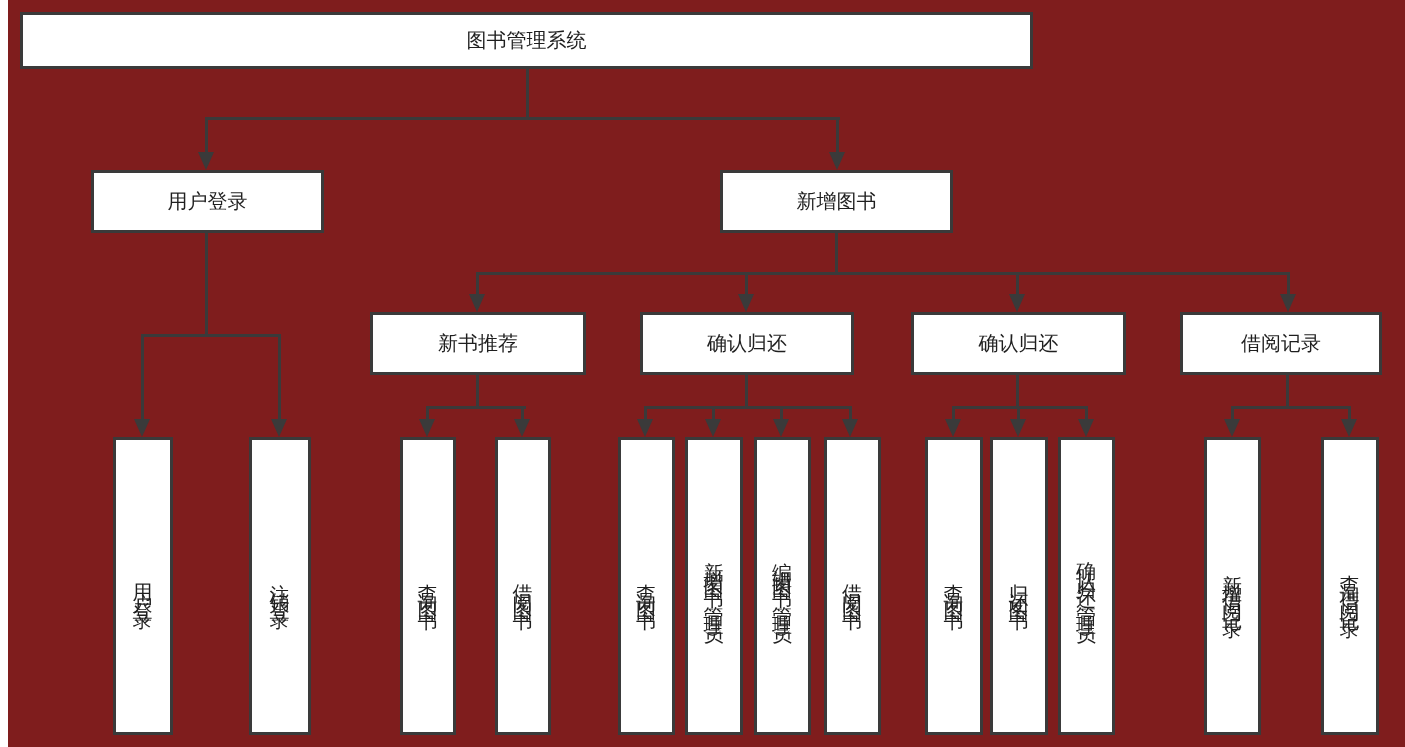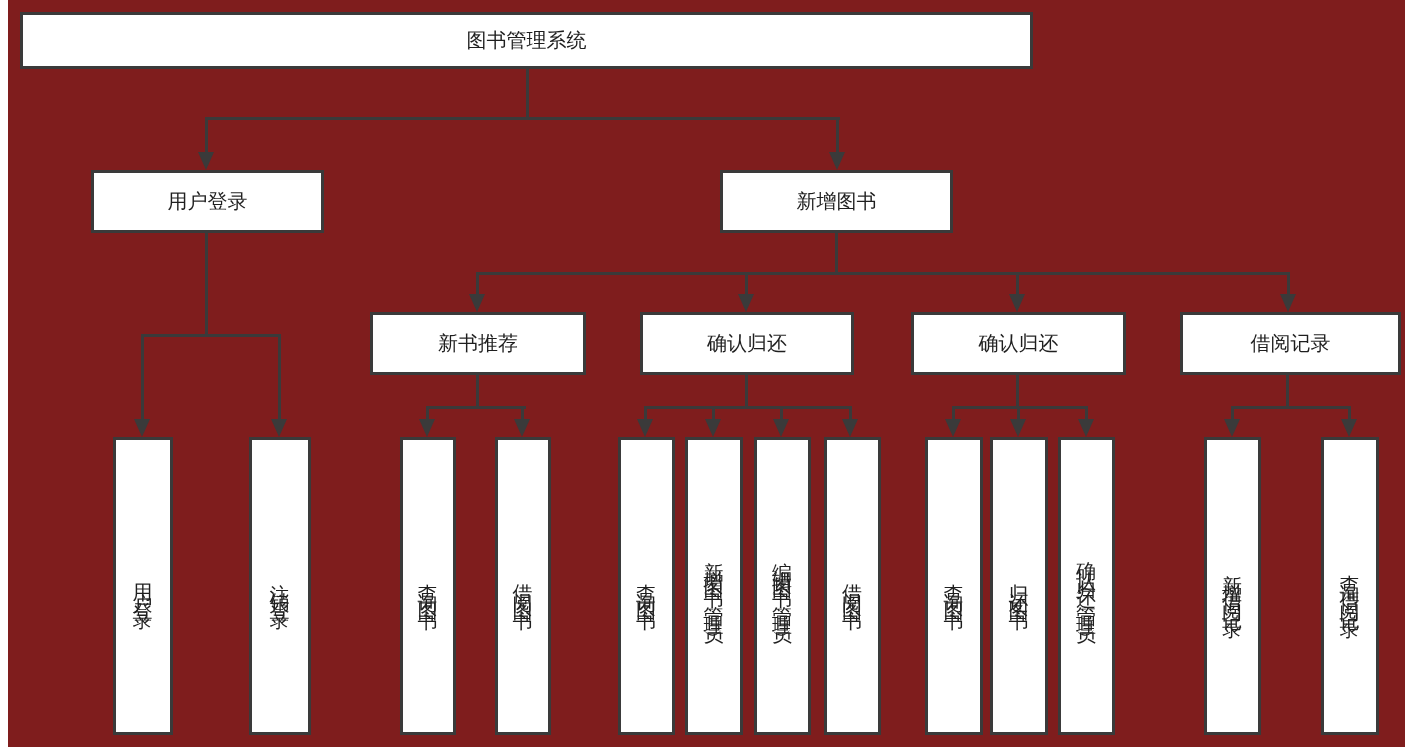--- a/index.html
+++ b/index.html
@@ -87,21 +87,21 @@
 
   <div class="box" style="left:362px;top:312px;width:216px;height:63px;">
     <span>新书推荐</span>
   </div>
   <div class="box" style="left:632px;top:312px;width:214px;height:63px;">
     <span>确认归还</span>
   </div>
   <div class="box" style="left:903px;top:312px;width:215px;height:63px;">
     <span>确认归还</span>
   </div>
-  <div class="box" style="left:1172px;top:312px;width:221px;height:63px;">
+  <div class="box" style="left:1172px;top:312px;width:202px;height:63px;">
     <span>借阅记录</span>
   </div>
 
   <div class="ln" style="left:468px;top:375px;width:3px;height:34px;"></div>
   <div class="ln" style="left:418px;top:406px;width:100px;height:3px;"></div>
   <div class="ln" style="left:418px;top:406px;width:3px;height:15px;"></div>
   <div class="ah" style="left:411px;top:419px;"></div>
   <div class="ln" style="left:513px;top:406px;width:3px;height:15px;"></div>
   <div class="ah" style="left:506px;top:419px;"></div>
 

